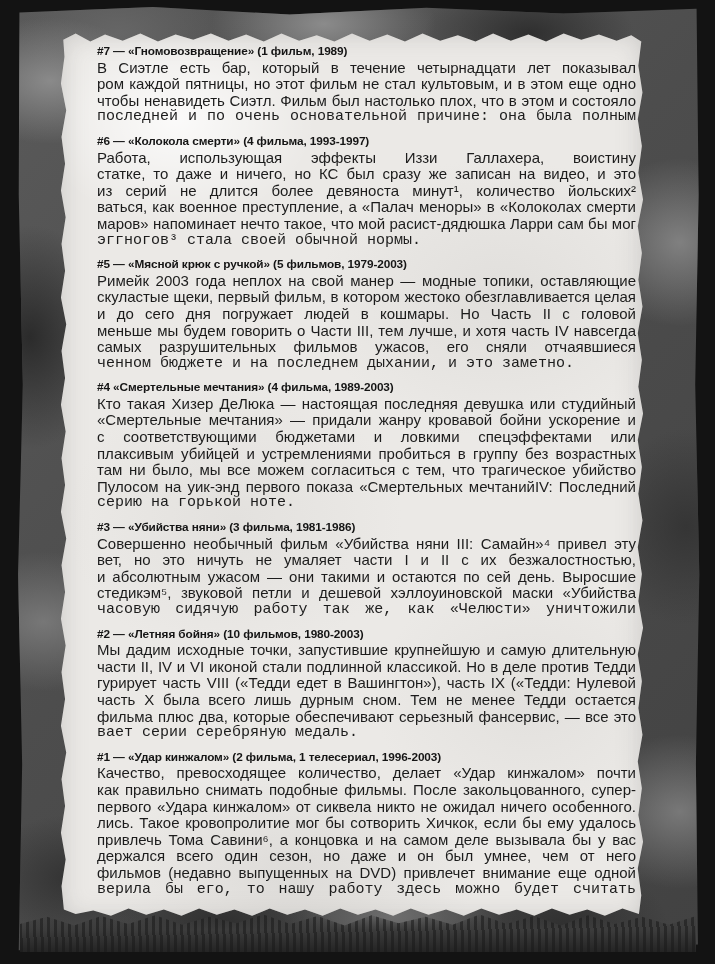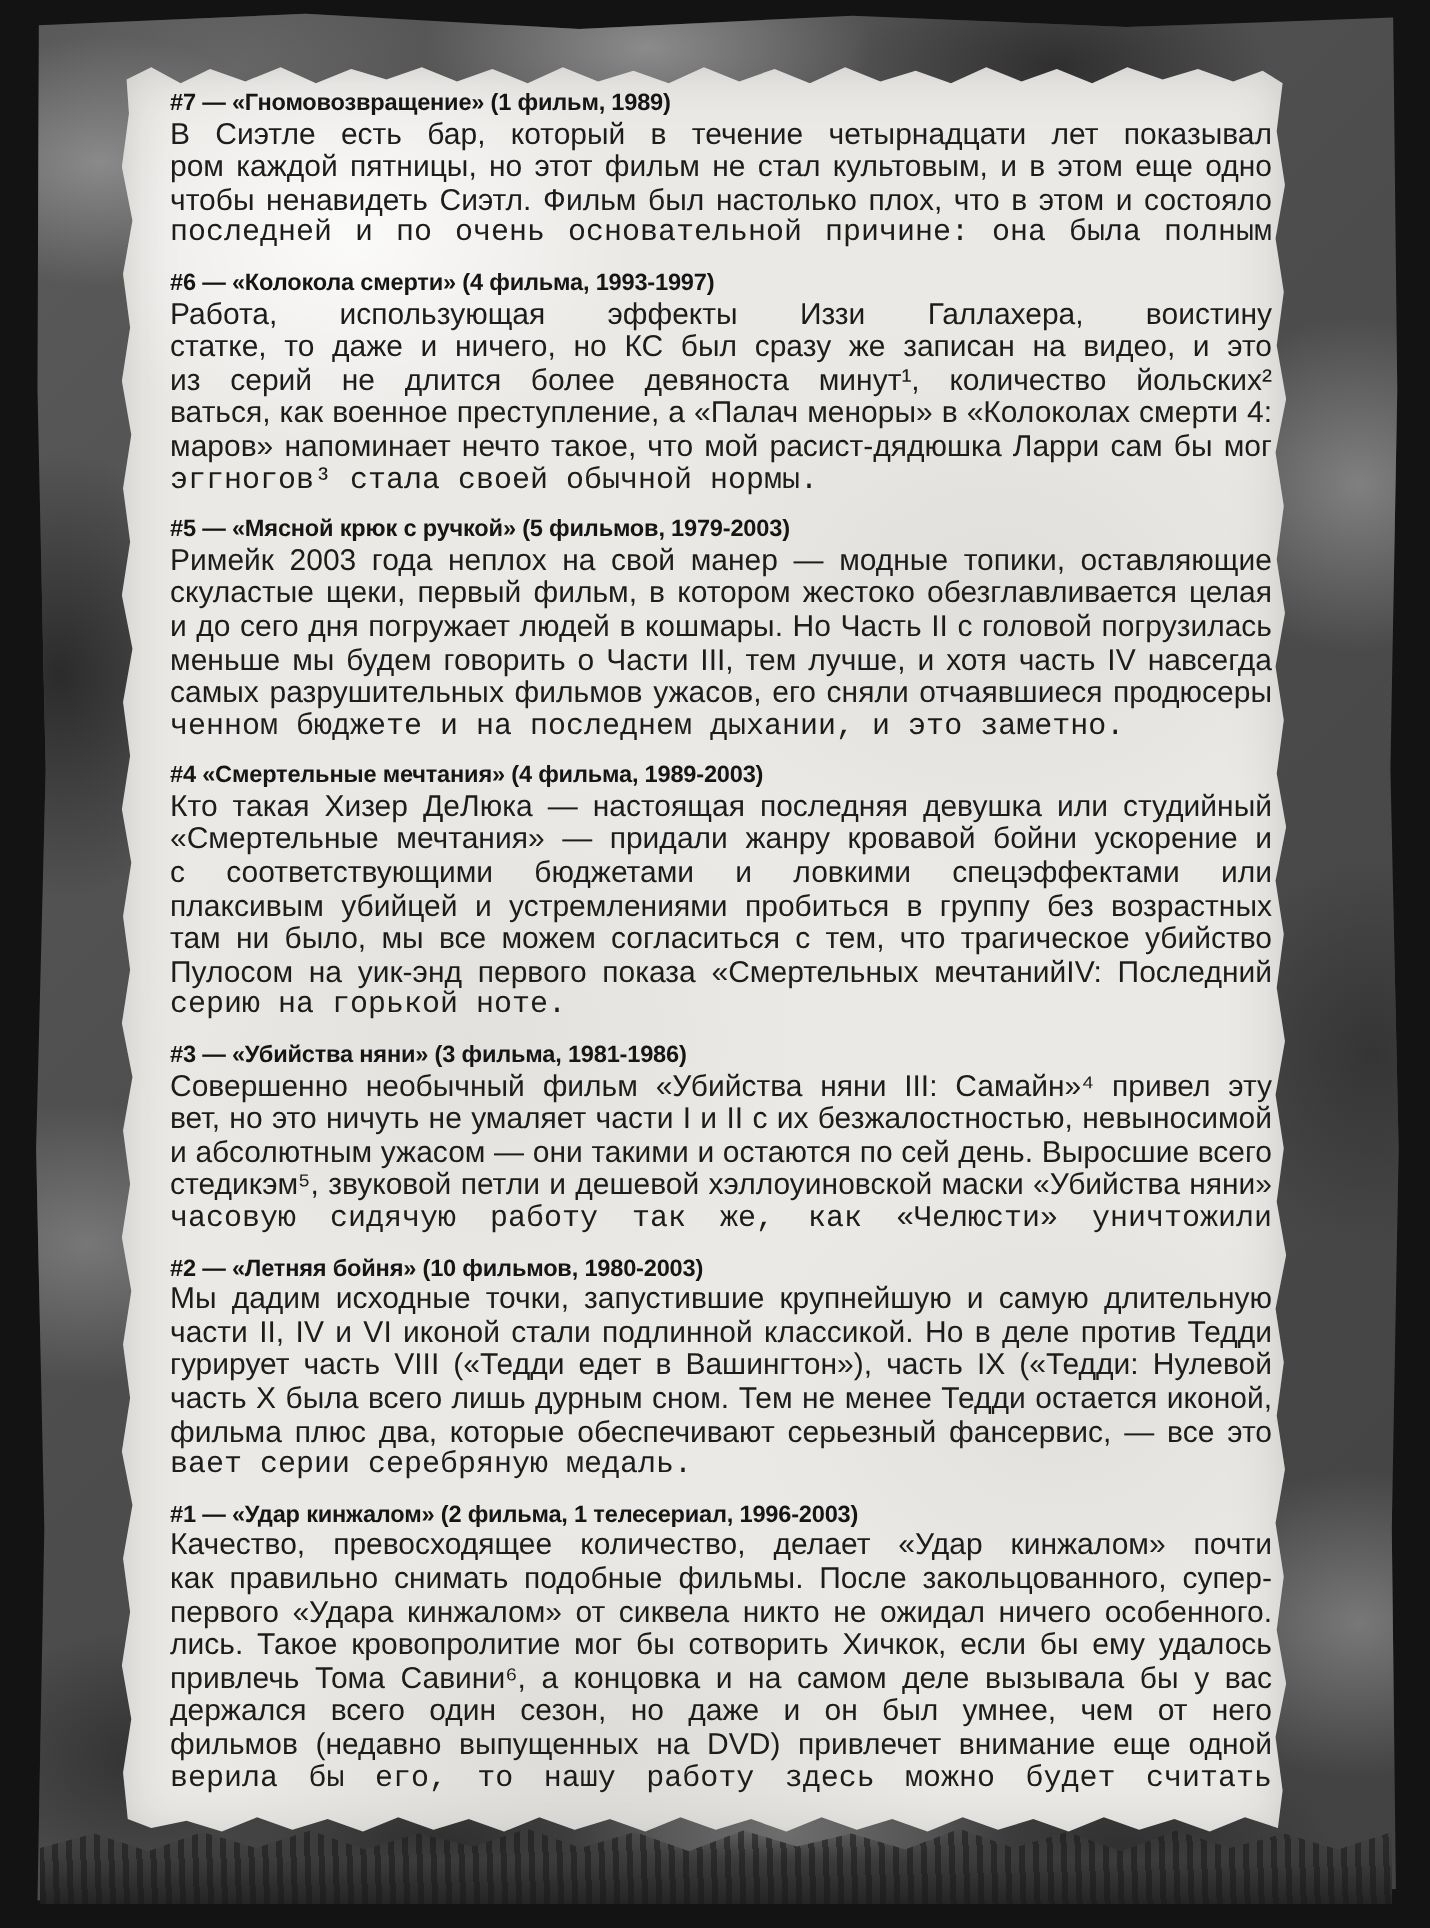--- a/index.html
+++ b/index.html
@@ -76,21 +76,21 @@
       0.6% 96%, 1.3% 93%, 0.5% 90%, 1.2% 87%, 0.6% 84%, 1.4% 81%, 0.5% 78%, 1.2% 75%,
       0.6% 72%, 1.3% 69%, 0.5% 66%, 1.2% 63%, 0.6% 60%, 1.4% 57%, 0.5% 54%, 1.2% 51%,
       0.6% 48%, 1.3% 45%, 0.5% 42%, 1.2% 39%, 0.6% 36%, 1.4% 33%, 0.5% 30%, 1.2% 27%,
       0.6% 24%, 1.3% 21%, 0.5% 18%, 1.2% 15%, 0.6% 12%, 1.4% 9%, 0.5% 6%, 1.1% 3%);
   }
 
   .content {
     position: absolute; left: 27px; top: 13px; width: 551px;
     color: #1c1c1c;
   }
-  .entry { margin: 0 0 7px 0; }
+  .entry { margin: 0 0 7px 12px; }
   .entry h2 {
     margin: 0; padding: 0;
     font-size: 11.8px; font-weight: 700; line-height: 16.6px;
     letter-spacing: -0.1px; color: #151515;
   }
   .line {
     font-size: 15px; line-height: 16.6px; letter-spacing: 0;
     text-align: justify; text-align-last: justify;
     overflow: hidden; white-space: normal; max-height: 16.6px;
   }

